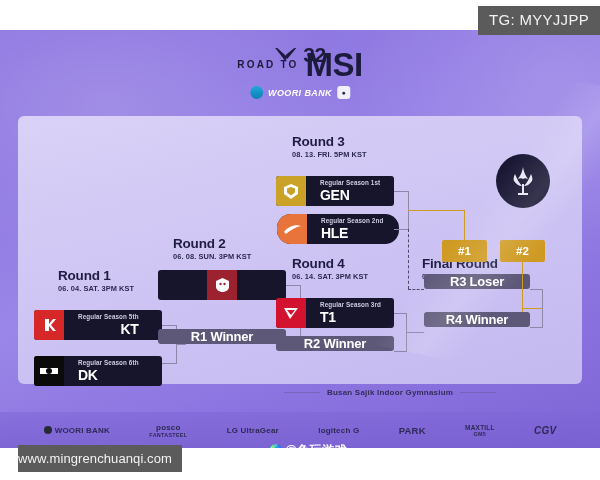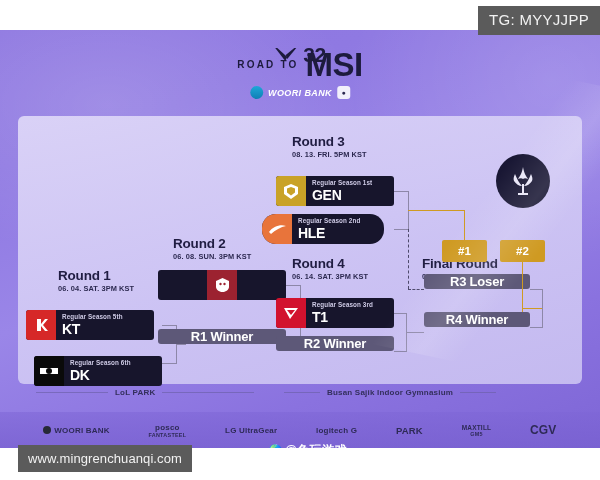--- a/index.html
+++ b/index.html
@@ -56,21 +56,21 @@
   .round-title{ position:absolute; color:#201d42; font-weight:bold; white-space:nowrap; }
   .round-title .rt-name{ font-size:13.5px; letter-spacing:-.2px; display:block; }
   .round-title .rt-date{ font-size:7.4px; font-weight:bold; letter-spacing:.1px; color:#2c2950; display:block; margin-top:1px; }
 
   
   .team-box{
     position:absolute; height:30px; border-radius:3px; overflow:hidden;
     background:#17152c; display:flex; align-items:center;
   }
   .team-logo{ width:30px; height:30px; flex:0 0 30px; display:flex; align-items:center; justify-content:center; }
-  .team-txt{ padding-left:6px; display:flex; flex-direction:column; justify-content:center; }
+  .team-txt{ padding-left:14px; display:flex; flex-direction:column; justify-content:center; }
   .team-seed{ font-size:6.3px; color:#cfcbe6; font-weight:bold; letter-spacing:.1px; line-height:1.1; }
   .team-name{ font-size:14px; color:#ffffff; font-weight:bold; line-height:1.05; letter-spacing:-.3px; margin-top:1px; }
 
   .slot-box{
     position:absolute; height:15px; border-radius:3px;
     background:#5d5878; display:flex; align-items:center; justify-content:center;
   }
   .slot-box .slot-txt{ font-size:13px; color:#ffffff; font-weight:bold; letter-spacing:-.2px; }
 
   .qual-box{
@@ -109,21 +109,21 @@
   .sp-dot{ width:8px; height:8px; border-radius:50%; background:#22262e; }
 
   
   .overlay-tag{
     position:absolute; right:0; top:6px; background:#5b5b5b;
     padding:5px 11px 6px 11px;
   }
   .overlay-tag span{ font-size:15px; color:#f2f2f2; letter-spacing:.3px; }
   .overlay-url{
     position:absolute; left:18px; bottom:8px; background:#5b5b5b;
-    padding:4px 10px 5px 10px;
+    padding:4px 10px 5px 0;
   }
   .overlay-url span{ font-size:13px; color:#f2f2f2; letter-spacing:.1px; }
 
   .weibo{
     position:absolute; left:268px; top:412px; display:flex; align-items:center; gap:2px;
   }
   .weibo-icon{ font-size:12px; color:#e8e4f7; font-weight:bold; }
   .weibo-txt{ font-size:12px; color:#ffffff; font-weight:bold; letter-spacing:.5px; }
 </style>
 </head>
@@ -156,21 +156,21 @@
       </div>
     </div>
 
     <div class="panel">
 
       <div class="round-title" style="left:40px; top:152px;">
         <span class="rt-name">Round 1</span>
         <span class="rt-date">06. 04. SAT. 3PM KST</span>
       </div>
 
-      <div class="team-box" style="left:8px; top:194px; width:128px;">
+      <div class="team-box" style="left:16px; top:194px; width:128px;text-align:right;">
         <span class="team-logo" style="background:#d62828;">
           <svg width="17" height="17" viewBox="0 0 17 17">
               <path d="M4 2 h4 v5 l4-5 h3 l-5 6 5 6 h-3 l-4-5 v5 h-4 z" fill="#ffffff"></path>
             </svg>
         </span>
         <span class="team-txt">
           <span class="team-seed">Regular Season 5th</span>
           <span class="team-name">KT</span>
         </span>
       </div>
@@ -232,21 +232,21 @@
               <path d="M8 1 L15 4 v7 L8 16 L1 11 V4 Z" fill="#ffffff"></path>
               <path d="M8 4 L12 5.5 v4 L8 12.5 L4 9.5 v-4 Z" fill="#c9a227"></path>
             </svg>
         </span>
         <span class="team-txt">
           <span class="team-seed">Regular Season 1st</span>
           <span class="team-name">GEN</span>
         </span>
       </div>
 
-      <div class="team-box" style="left:244px; top:98px; width:122px;border-radius:14px;">
+      <div class="team-box" style="left:259px; top:98px; width:122px;border-radius:14px;">
         <span class="team-logo" style="background:#e8743b;">
           <svg width="19" height="12" viewBox="0 0 19 12">
               <path d="M1 9 C5 3 13 1 18 3 C13 4 7 7 3 11 Z" fill="#ffffff"></path>
             </svg>
         </span>
         <span class="team-txt">
           <span class="team-seed">Regular Season 2nd</span>
           <span class="team-name">HLE</span>
         </span>
       </div>
@@ -319,25 +319,20 @@
       <div class="qual-box" style="left:424px; top:124px;">
         <span class="q-txt">#1</span>
       </div>
       <div class="qual-box" style="left:482px; top:124px;">
         <span class="q-txt">#2</span>
       </div>
 
     </div>
 
     <div class="venue-row">
-      <div class="venue" style="left:18px; top:2px;">
-        <span class="ln" style="width:72px;"></span>
-        <span class="vtxt">LoL PARK</span>
-        <span class="ln" style="width:92px;"></span>
-      </div>
       <div class="venue" style="left:266px; top:2px;text-align:center;">
         <span class="ln" style="width:36px;"></span>
         <span class="vtxt">Busan Sajik Indoor Gymnasium</span>
         <span class="ln" style="width:36px;"></span>
       </div>
     </div>
 
     <div class="sponsors">
       <span class="sp">
         <span class="sp-dot"></span>
@@ -354,21 +349,21 @@
         <span class="sp-txt">logitech G</span>
       </span>
       <span class="sp">
         <span class="sp-txt" style="font-size:9.5px;">PARK</span>
       </span>
       <span class="sp" style="flex-direction:column; gap:0;">
         <span class="sp-txt" style="font-size:6.5px;">MAXTILL</span>
         <span class="sp-sub">GM5</span>
       </span>
       <span class="sp">
-        <span class="sp-txt" style="font-size:12px; ">CGV</span>
+        <span class="sp-txt" style="font-size:10px; font-style:italic;">CGV</span>
       </span>
     </div>
 
     <div class="weibo">
       <span class="weibo-icon">🌎</span>
       <span class="weibo-txt">@兔玩游戏</span>
     </div>
 
   </div>
 

